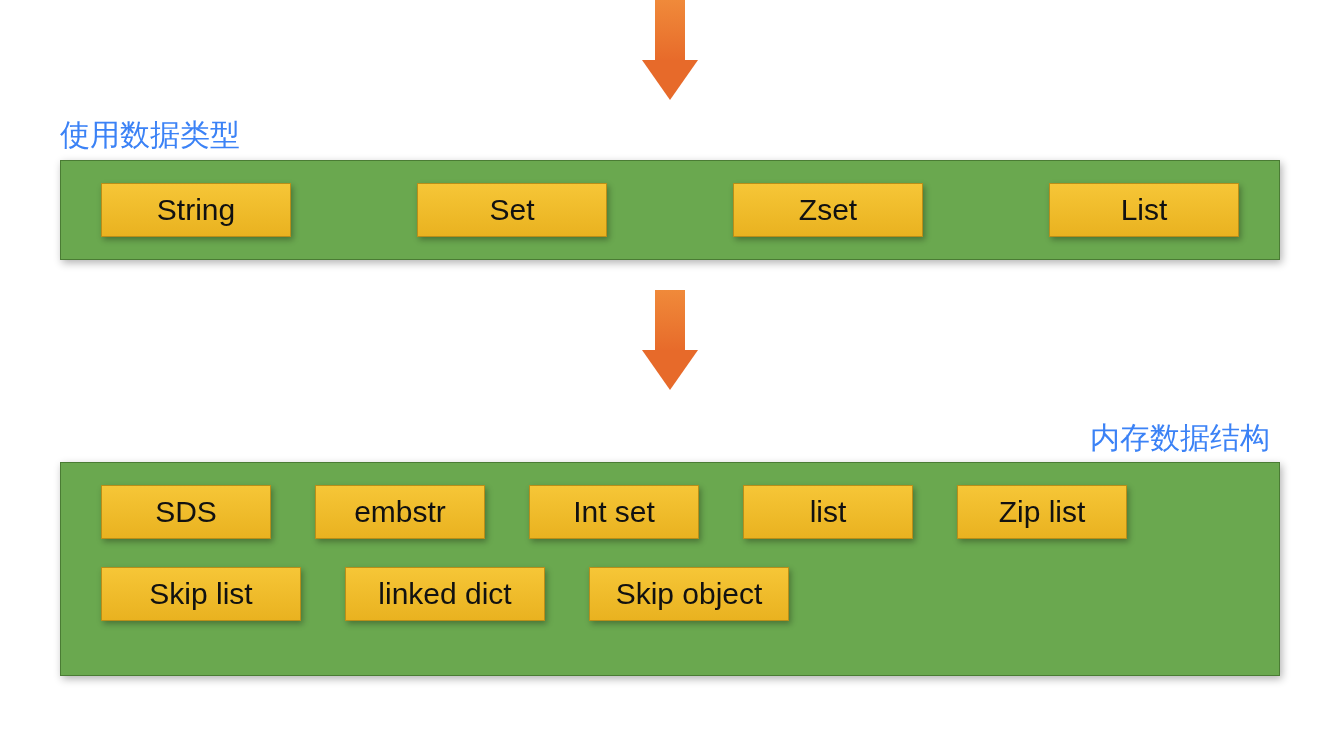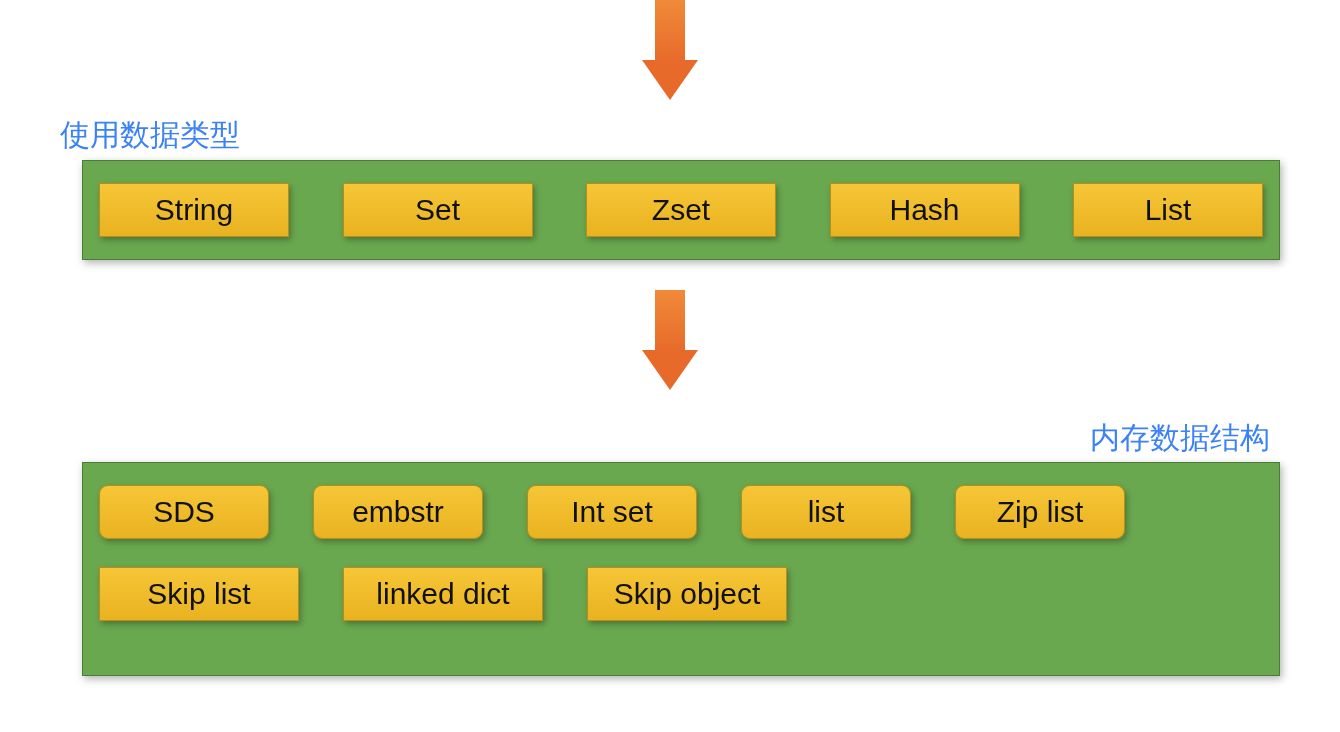--- a/index.html
+++ b/index.html
@@ -49,22 +49,21 @@
     top: 418px;
     text-align: center;
   }
   .green-box {
     position: absolute;
     left: 60px;
     right: 60px;
     background: #6aa84f;
     border: 1px solid #4a7c34;
     box-shadow: 2px 3px 8px rgba(0,0,0,0.3);
-    padding: 22px 16px;
-    margin-left: 22px;
+    padding: 22px 40px;
   }
   .green-box.top {
     top: 160px;
     display: flex;
     justify-content: space-between;
     gap: 20px;
     height: 100px;
     align-items: center;
   }
   .green-box.bottom {
@@ -86,21 +85,21 @@
     align-items: center;
     justify-content: center;
     font-size: 30px;
     color: #111;
     padding: 0 20px;
     min-width: 160px;
   }
   .green-box.top .yellow-box {
     flex: 0 0 190px;
   }
-  .row1 .yellow-box { min-width: 170px; border-radius: 9px; }
+  .row1 .yellow-box { min-width: 170px; }
   .row2 .yellow-box { min-width: 200px; }
   .arrow-top {
     position: absolute;
     top: 0;
     left: 50%;
     transform: translateX(-50%);
   }
   .arrow-mid {
     position: absolute;
     top: 290px;
@@ -115,21 +114,20 @@
   <div class="shaft"></div>
   <div class="head"></div>
 </div>
 
 <div class="section-label label-top">使用数据类型</div>
 
 <div class="green-box top">
   <div class="yellow-box">String</div>
   <div class="yellow-box">Set</div>
   <div class="yellow-box">Zset</div>
-  <div class="yellow-box">Hash</div>
   <div class="yellow-box">List</div>
 </div>
 
 <div class="arrow arrow-mid">
   <div class="shaft"></div>
   <div class="head"></div>
 </div>
 
 <div class="section-label label-bottom">内存数据结构</div>
 

